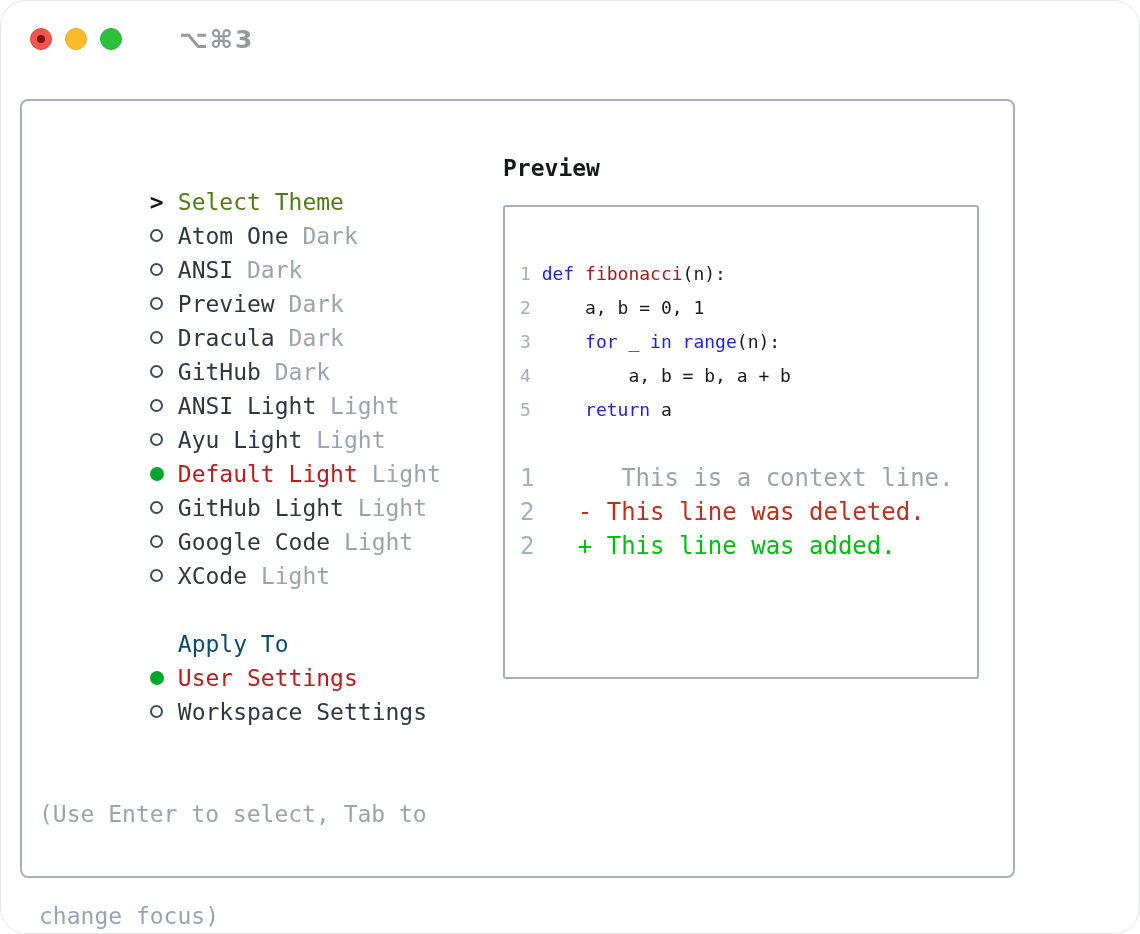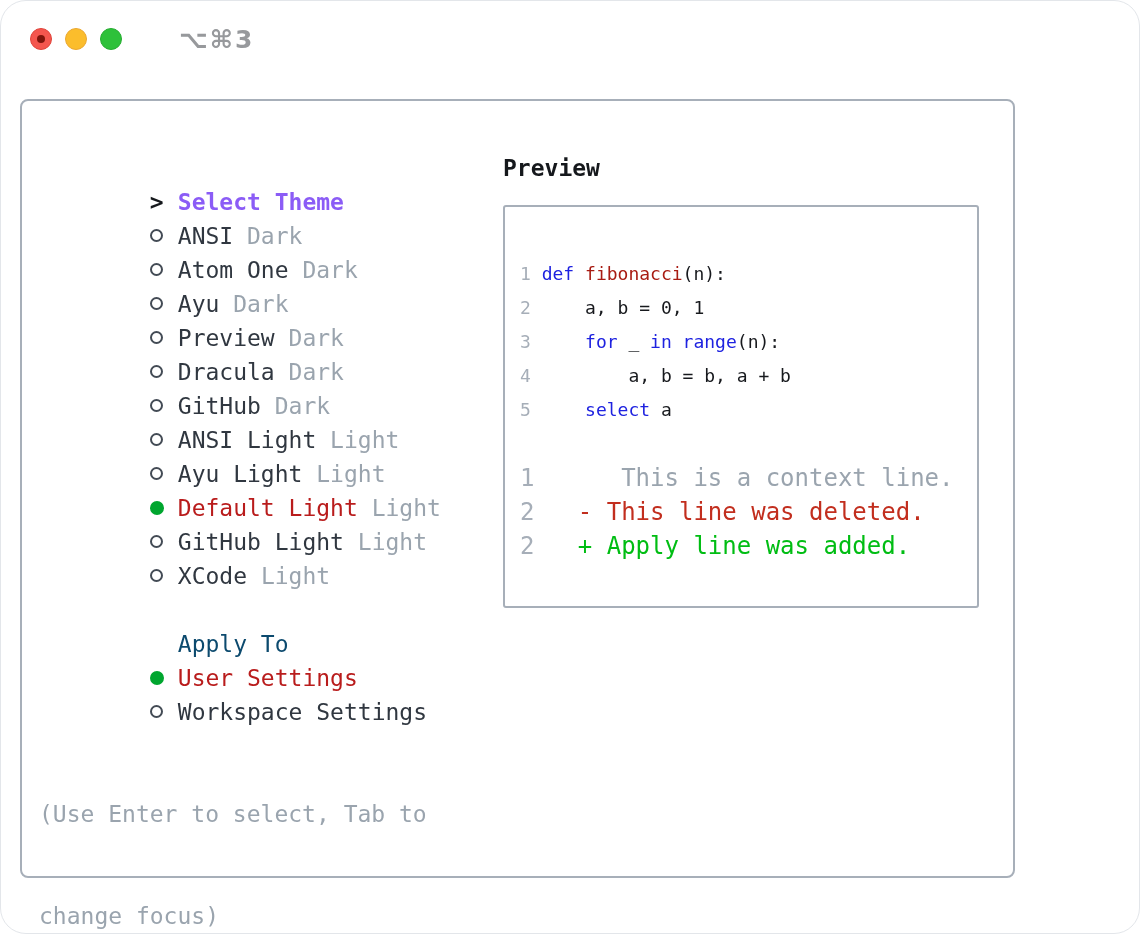--- a/index.html
+++ b/index.html
@@ -32,36 +32,36 @@
   
   .panel {
     position: absolute; left: 19px; top: 98px; width: 995px; height: 779px;
     border: 2px solid #a7afb9; border-radius: 8px; background: #fff;
   }
   .col-left  { position: absolute; left: 17px;  top: 50px; width: 450px; }
   .col-right { position: absolute; left: 481px; top: 50px; width: 496px; }
   .row { height: 34px; line-height: 34px; white-space: pre; font-size: 23px; color: #303740; }
   .slot { display: inline-block; width: 28px; }
   .marker { font-weight: bold; color: #15181c; }
-  .hdr { font-weight: bold; color: #8b5cf6; }
+  .hdr { font-weight: normal; color: #4d7c0f; }
   .radio {
     display: inline-block; width: 13px; height: 13px; border-radius: 50%;
     border: 2px solid #434b55; vertical-align: middle; position: relative; top: -2px;
   }
   .row.selected .radio { background: #00a62f; border-color: #00a62f; width: 14px; height: 14px; }
   .nm { color: #303740; }
   .row.selected .nm { color: #b91c1c; }
   .vr { color: #9aa4ae; margin-left: 1ch; }
   .gap { height: 34px; }
   .apply-label { color: #0c4a6e; }
   .help { color: #9aa4ae; font-size: 23px; line-height: 34px; white-space: pre; }
   
   .pv-title { height: 34px; line-height: 34px; font-size: 23px; font-weight: bold; color: #15181c; }
   .pbox {
-    margin-top: 20px; width: 476px; height: 403px;
+    margin-top: 20px; width: 476px; height: 474px;
     border: 2px solid #a7afb9; border-radius: 3px;
     padding: 50px 0 0 15px; overflow: hidden; background: #fff;
   }
   .cl { height: 34px; line-height: 34px; white-space: pre; font-size: 18px; }
   .dl { height: 34px; line-height: 34px; white-space: pre; font-size: 24px; }
   .ln   { color: #a6aeb8; }
   .t-kw { color: #1e22e0; }
   .t-fn { color: #a81c13; }
   .t-p  { color: #17191d; }
   .ctx  { color: #9aa4ae; }
@@ -81,27 +81,24 @@
   </div>
 
   <div class="panel">
 
     <div class="col-left">
       <div class="row">
         <span class="slot"><span class="marker">&gt;</span></span><span class="hdr">Select Theme</span>
       </div>
 
       <div class="row">
-        <span class="slot"><span class="radio"></span></span><span class="nm">ANSI</span><span class="vr">Dark</span>
-      </div>
-      <div class="row">
         <span class="slot"><span class="radio"></span></span><span class="nm">Atom One</span><span class="vr">Dark</span>
       </div>
       <div class="row">
-        <span class="slot"><span class="radio"></span></span><span class="nm">Ayu</span><span class="vr">Dark</span>
+        <span class="slot"><span class="radio"></span></span><span class="nm">ANSI</span><span class="vr">Dark</span>
       </div>
       <div class="row">
         <span class="slot"><span class="radio"></span></span><span class="nm">Preview</span><span class="vr">Dark</span>
       </div>
       <div class="row">
         <span class="slot"><span class="radio"></span></span><span class="nm">Dracula</span><span class="vr">Dark</span>
       </div>
       <div class="row">
         <span class="slot"><span class="radio"></span></span><span class="nm">GitHub</span><span class="vr">Dark</span>
       </div>
@@ -109,20 +106,23 @@
         <span class="slot"><span class="radio"></span></span><span class="nm">ANSI Light</span><span class="vr">Light</span>
       </div>
       <div class="row">
         <span class="slot"><span class="radio"></span></span><span class="nm">Ayu Light</span><span class="vr">Light</span>
       </div>
       <div class="row selected">
         <span class="slot"><span class="radio"></span></span><span class="nm">Default Light</span><span class="vr">Light</span>
       </div>
       <div class="row">
         <span class="slot"><span class="radio"></span></span><span class="nm">GitHub Light</span><span class="vr">Light</span>
+      </div>
+      <div class="row">
+        <span class="slot"><span class="radio"></span></span><span class="nm">Google Code</span><span class="vr">Light</span>
       </div>
       <div class="row">
         <span class="slot"><span class="radio"></span></span><span class="nm">XCode</span><span class="vr">Light</span>
       </div>
 
       <div class="gap"></div>
 
       <div class="row">
         <span class="slot"></span><span class="apply-label">Apply To</span>
       </div>
@@ -142,24 +142,24 @@
     </div>
 
     <div class="col-right">
       <div class="pv-title">Preview</div>
 
       <div class="pbox">
         <div class="cl"><span class="ln">1 </span><span class="t-kw">def</span><span class="t-fn"> fibonacci</span><span class="t-p">(n):</span></div>
         <div class="cl"><span class="ln">2 </span><span class="t-p">    a, b = 0, 1</span></div>
         <div class="cl"><span class="ln">3 </span><span class="t-p">    </span><span class="t-kw">for</span><span class="t-p"> _ </span><span class="t-kw">in</span><span class="t-p"> </span><span class="t-kw">range</span><span class="t-p">(n):</span></div>
         <div class="cl"><span class="ln">4 </span><span class="t-p">        a, b = b, a + b</span></div>
-        <div class="cl"><span class="ln">5 </span><span class="t-p">    </span><span class="t-kw">select</span><span class="t-p"> a</span></div>
+        <div class="cl"><span class="ln">5 </span><span class="t-p">    </span><span class="t-kw">return</span><span class="t-p"> a</span></div>
 
         <div class="gap"></div>
 
         <div class="dl"><span class="ln">1</span><span class="ctx">      This is a context line.</span></div>
         <div class="dl"><span class="ln">2</span><span class="del">   - This line was deleted.</span></div>
-        <div class="dl"><span class="ln">2</span><span class="add">   + Apply line was added.</span></div>
+        <div class="dl"><span class="ln">2</span><span class="add">   + This line was added.</span></div>
       </div>
     </div>
 
   </div>
 </div>
 
 </body></html>

